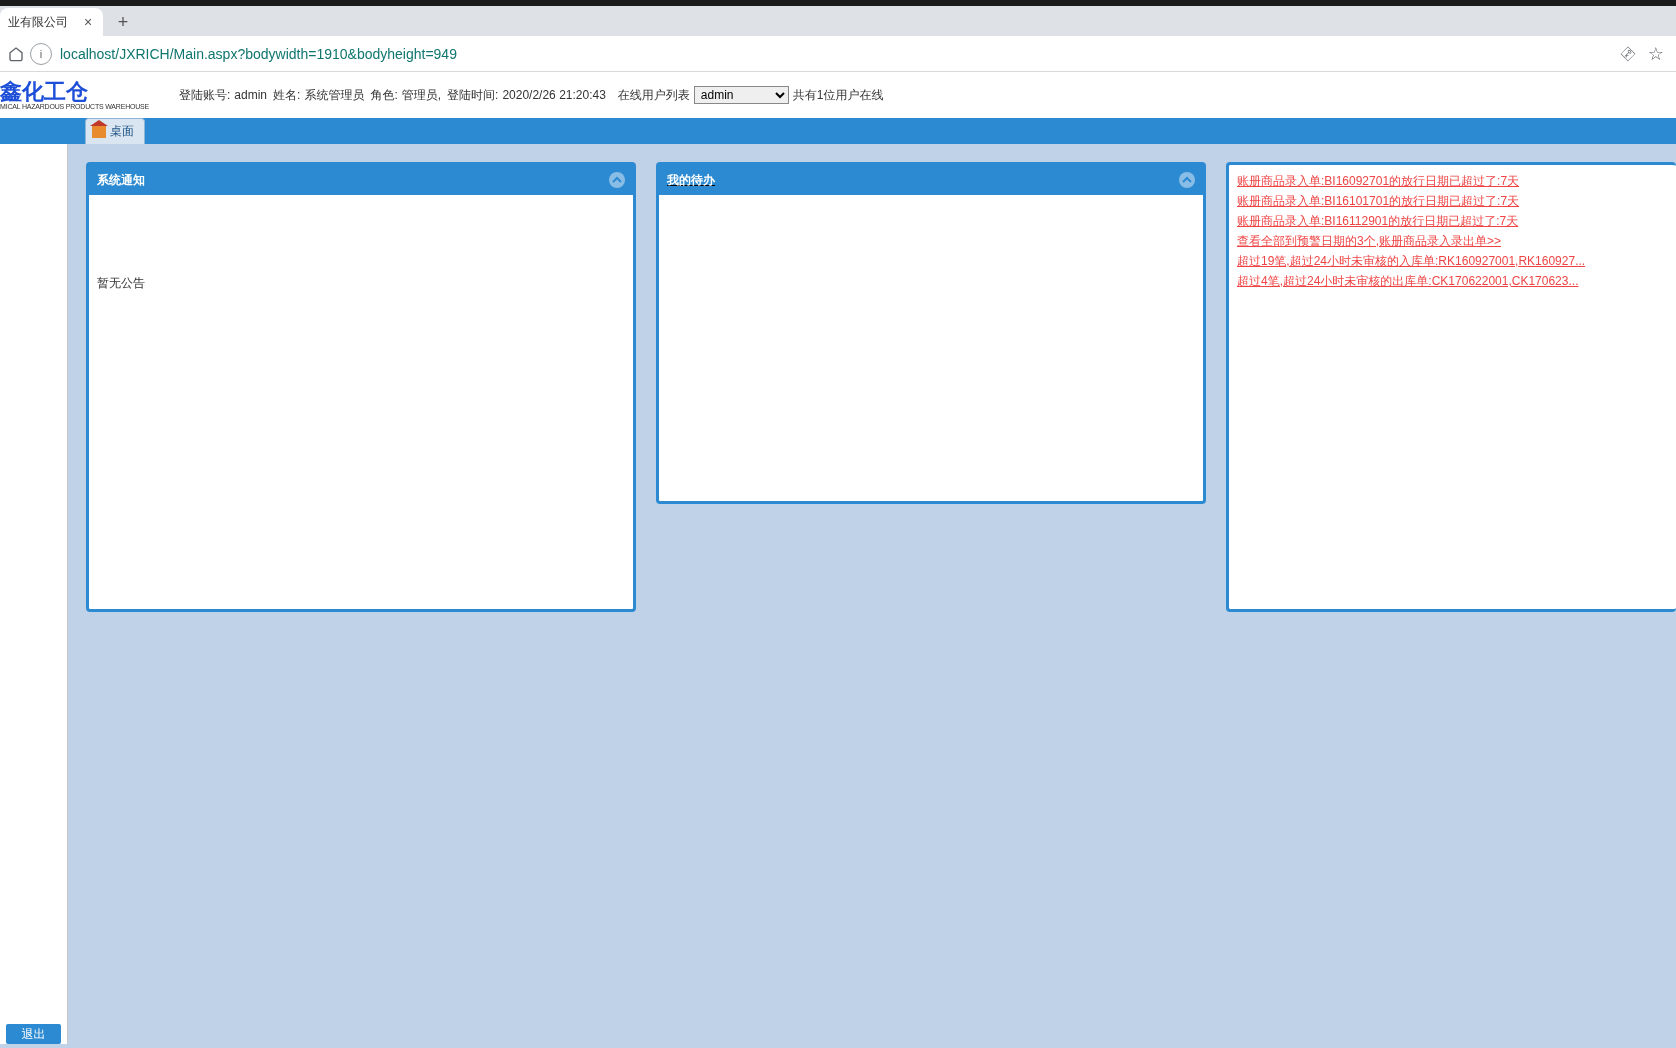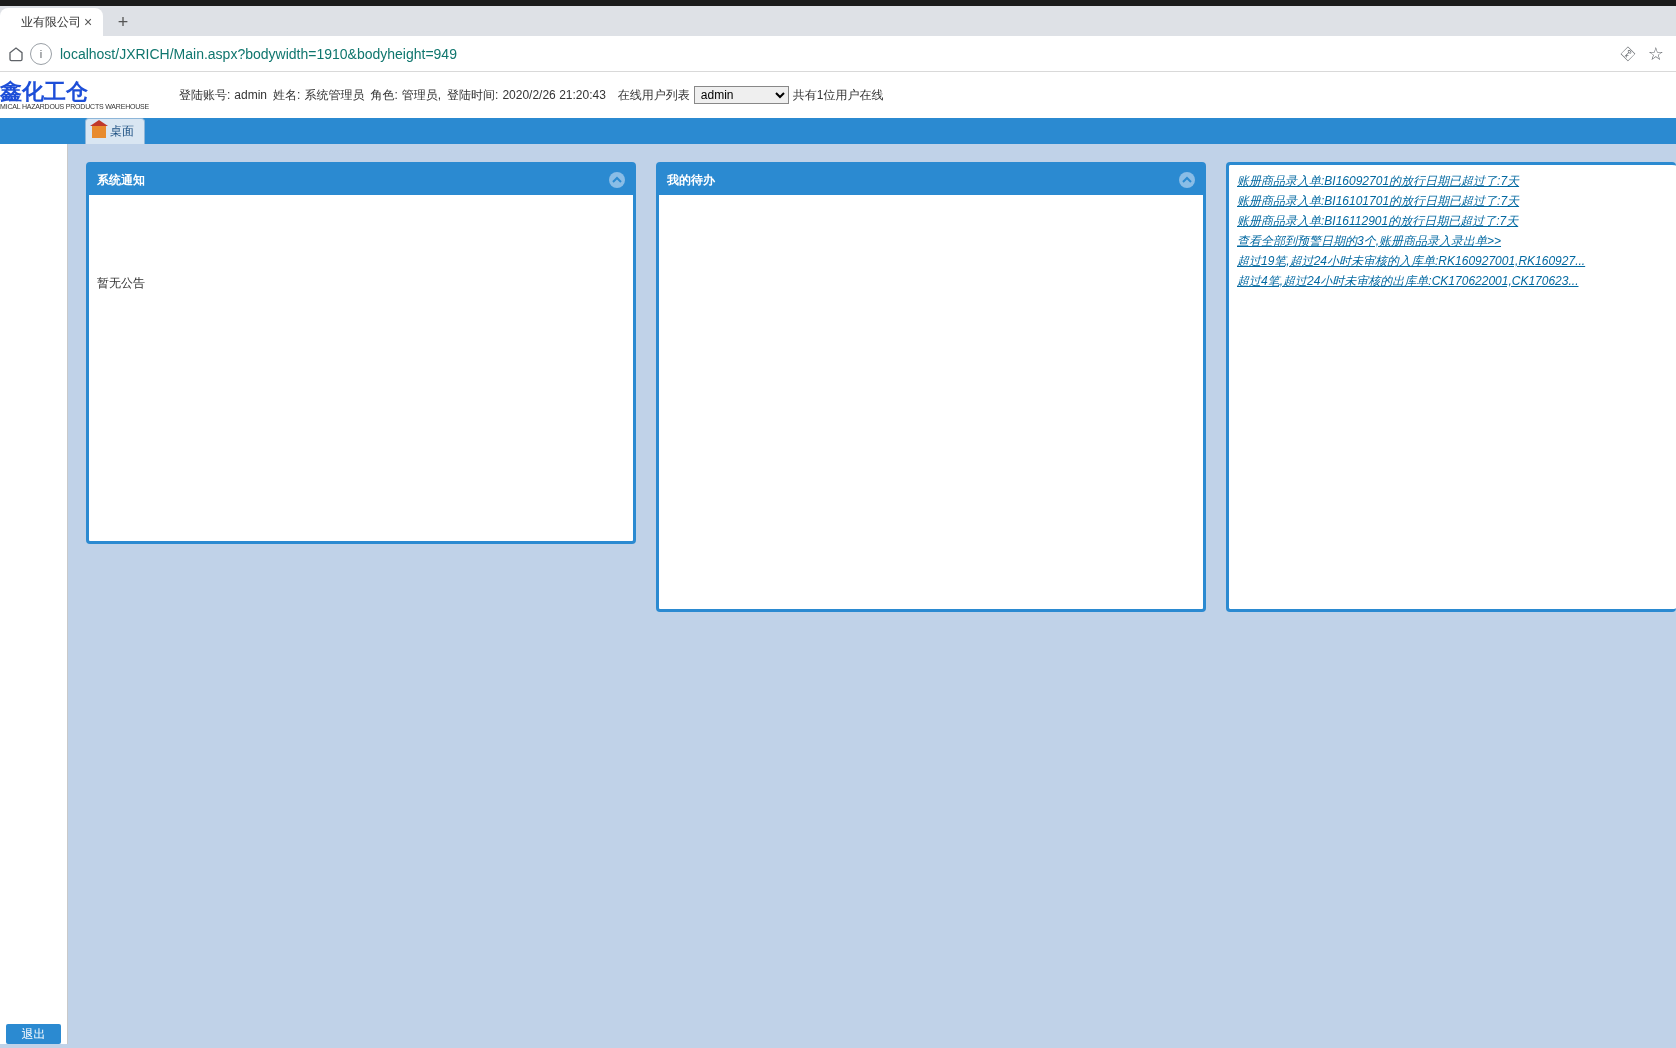--- a/index.html
+++ b/index.html
@@ -28,21 +28,20 @@
     height: 28px;
     width: 103px;
     border-top-left-radius: 8px;
     border-top-right-radius: 8px;
     display: flex;
     align-items: center;
     padding: 0 8px;
     font-size: 12px;
     color: #333;
     position: relative;
-    text-align: right;
   }
   .tab-title { flex: 1; overflow: hidden; white-space: nowrap; }
   .tab-close {
     width: 14px; height: 14px;
     display: flex; align-items: center; justify-content: center;
     color: #555; cursor: pointer;
     font-size: 14px;
   }
   .tab-plus {
     width: 28px; height: 28px;
@@ -201,22 +200,22 @@
     padding: 18px 0 0 18px;
     gap: 20px;
   }
   .panel {
     border: 3px solid #2b8ad1;
     border-radius: 4px;
     background: #fff;
     display: flex;
     flex-direction: column;
   }
-  .panel-a { width: 550px; height: 382px; }
-  .panel-b { width: 550px; height: 450px; }
+  .panel-a { width: 550px; height: 450px; }
+  .panel-b { width: 550px; height: 342px; text-decoration: underline; }
   .panel-c { width: 450px; height: 450px; border-right: none; }
   .panel-header {
     height: 30px;
     background: #2b8ad1;
     color: #fff;
     font-weight: bold;
     font-size: 12px;
     display: flex;
     align-items: center;
     justify-content: space-between;
@@ -237,26 +236,25 @@
     color: #333;
     overflow: auto;
   }
   .panel-body.centered {
     display: flex;
     align-items: flex-start;
     padding-top: 80px;
   }
   .alert-links a {
     display: block;
-    color: #0369a1;
+    color: #ef4444;
     text-decoration: underline;
     font-size: 12px;
     line-height: 20px;
     white-space: nowrap;
-    font-style: italic;
   }
   .alert-inline a {
     display: inline;
   }
   .key-icon {
     font-size: 15px;
     transform: rotate(45deg);
     display: inline-block;
   }
   .star-icon {

